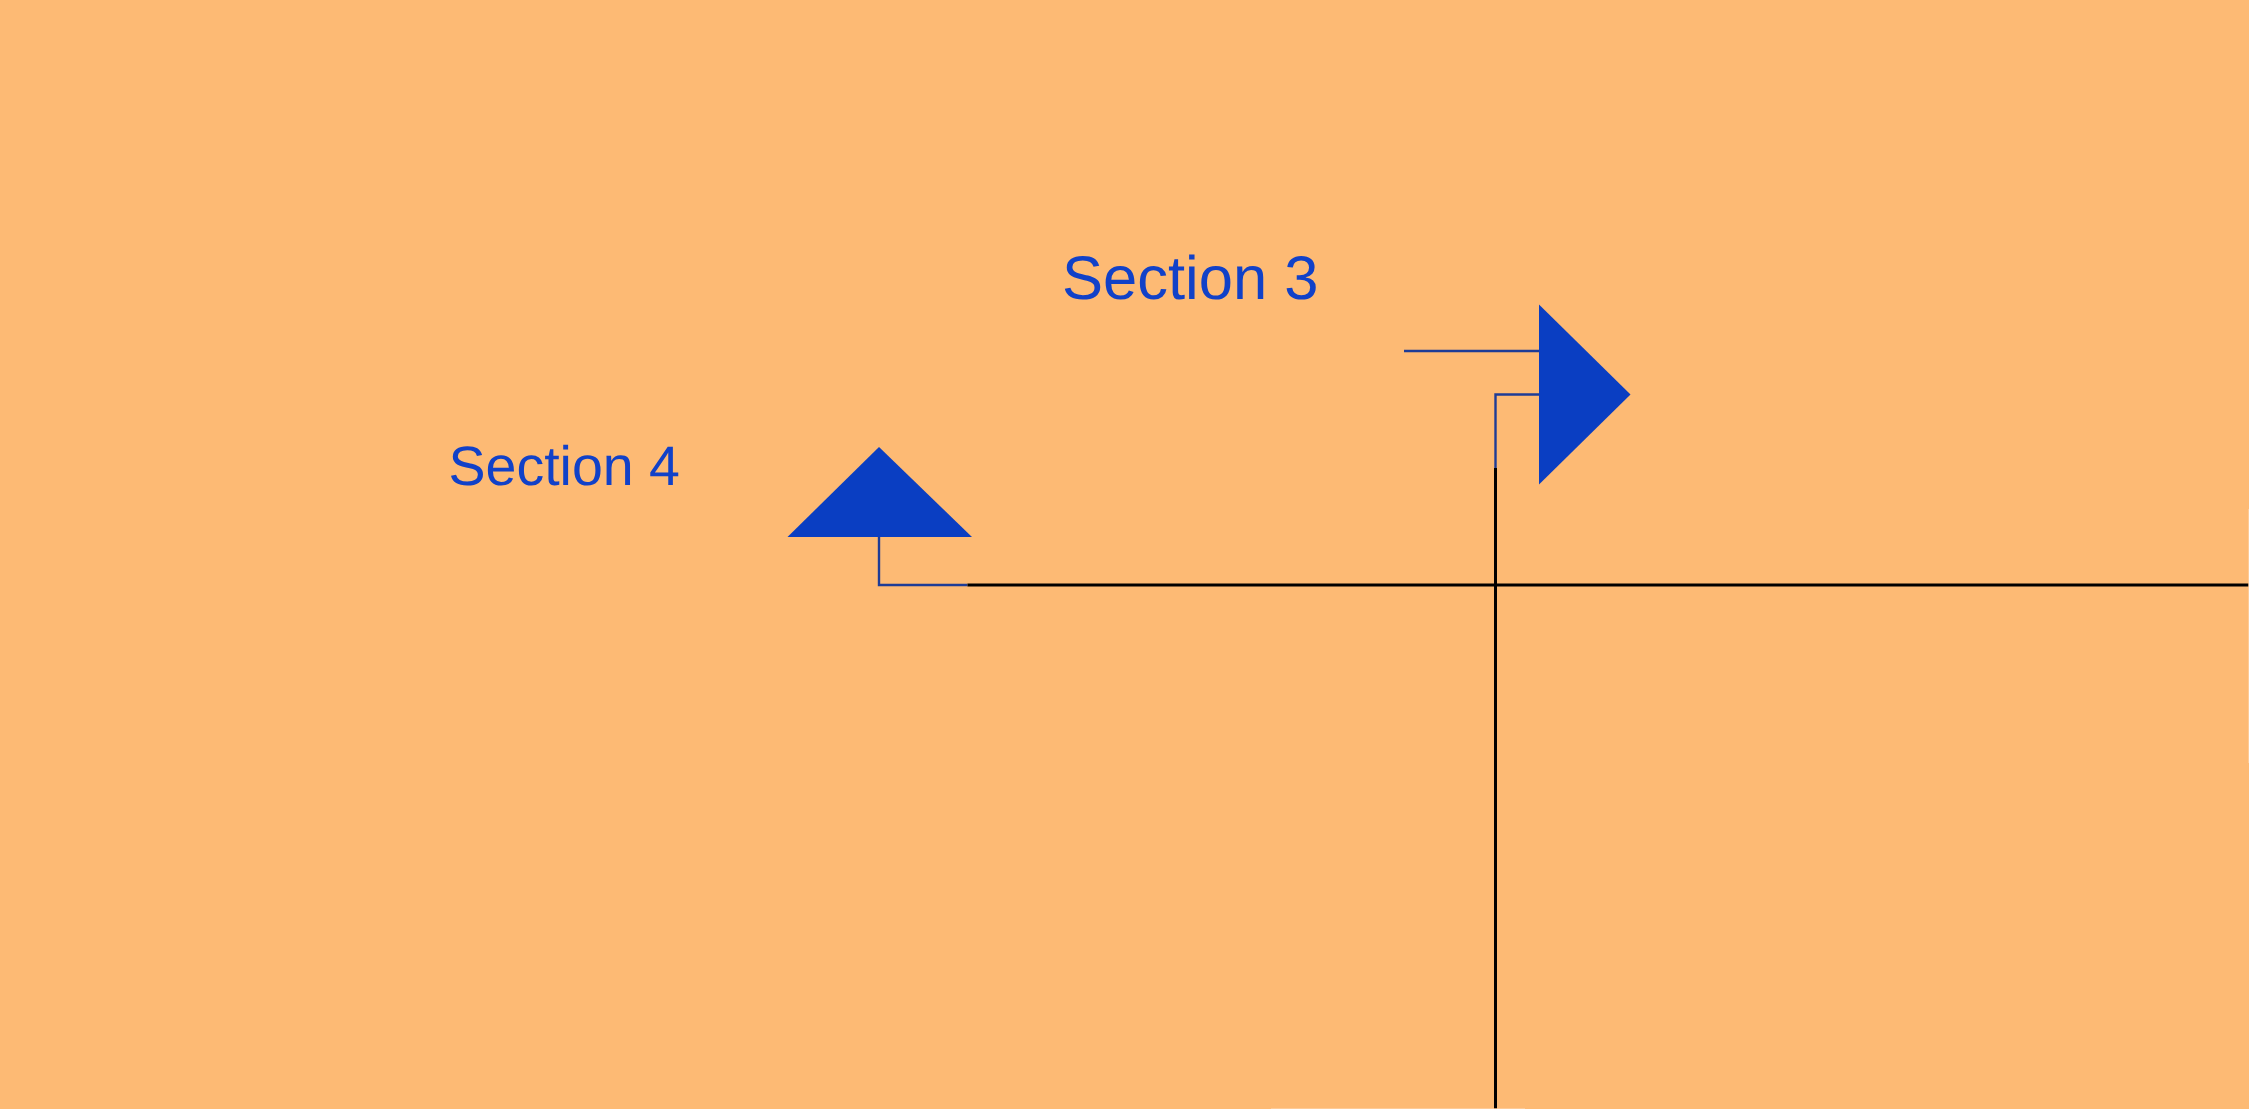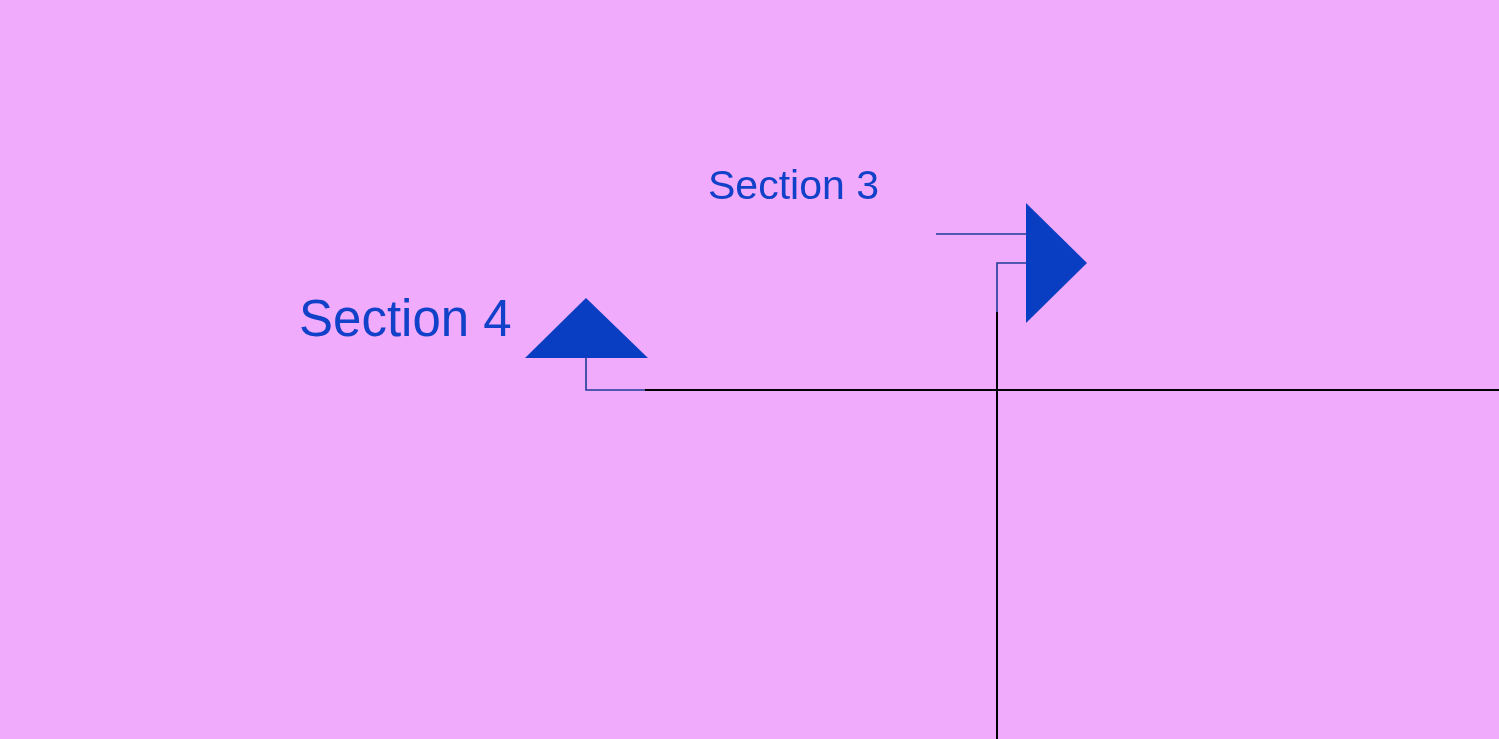--- a/index.html
+++ b/index.html
@@ -29,29 +29,29 @@
     position: absolute;
     line-height: 1.05;
     white-space: nowrap;
     font-weight: 400;
     letter-spacing: 0px;
   }
 </style>
 </head>
 <body>
 
-<div class="canvas" style="width: 1499px; height: 739px; background: #f0abfc;">
+<div class="canvas" style="width: 1499px; height: 739px; background: #fdba74;">
 
   <svg class="diagram-svg" xmlns="http://www.w3.org/2000/svg" viewBox="0 0 1499 739">
       <polyline points="936,234 1026,234" fill="none" stroke="#1e3c96" stroke-width="1.6"></polyline>
       <polyline points="1026,263 997,263 997,312" fill="none" stroke="#1e3c96" stroke-width="1.6"></polyline>
       <polyline points="997,312 997,739" fill="none" stroke="#000000" stroke-width="2"></polyline>
       <polyline points="586,358 586,390 645,390" fill="none" stroke="#1e3c96" stroke-width="1.6"></polyline>
       <polyline points="645,390 1499,390" fill="none" stroke="#000000" stroke-width="2"></polyline>
       <polygon points="586,298 648,358 525,358" fill="#0a3ec2"></polygon>
       <polygon points="1026,203 1087,263 1026,323" fill="#0a3ec2"></polygon>
     </svg>
 
   <div class="slide-label" style="left: 708px; top: 164px; font-size: 41px; color: rgb(17, 65, 200);">Section 3</div>
 
-  <div class="slide-label" style="left: 299px; top: 292px; font-size: 51px; color: rgb(17, 65, 200);">Section 4</div>
+  <div class="slide-label" style="left: 299px; top: 292px; font-size: 37px; color: rgb(17, 65, 200);">Section 4</div>
 
 </div>
 
 </body></html>

